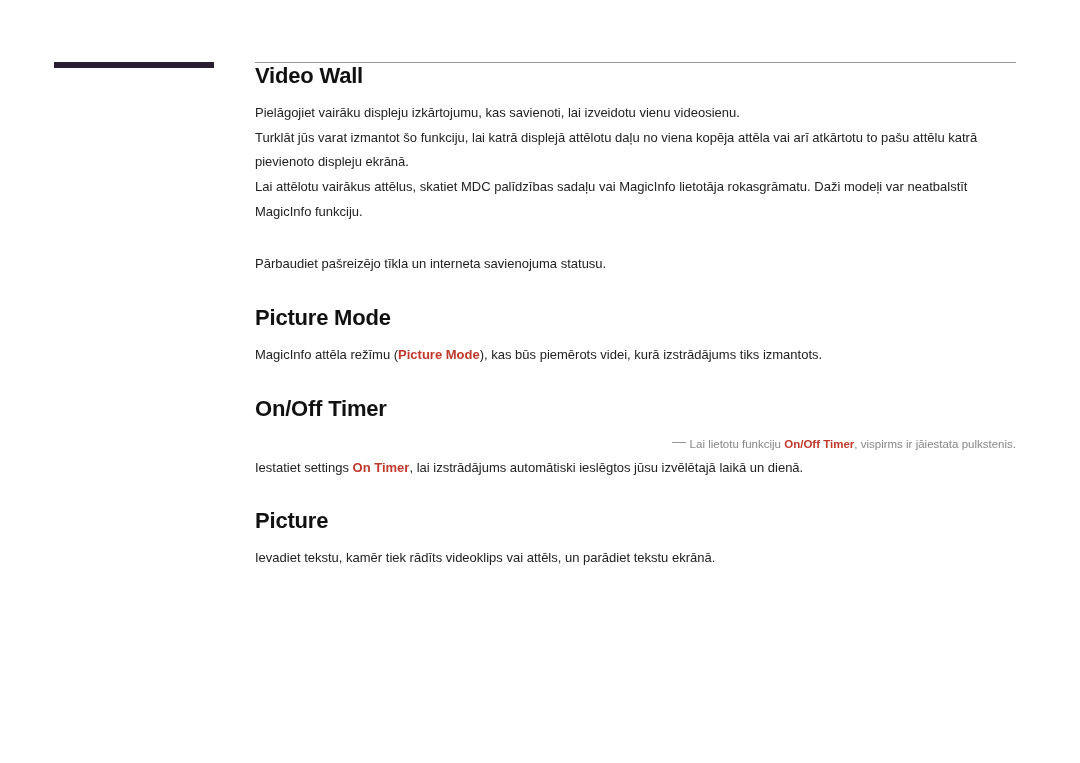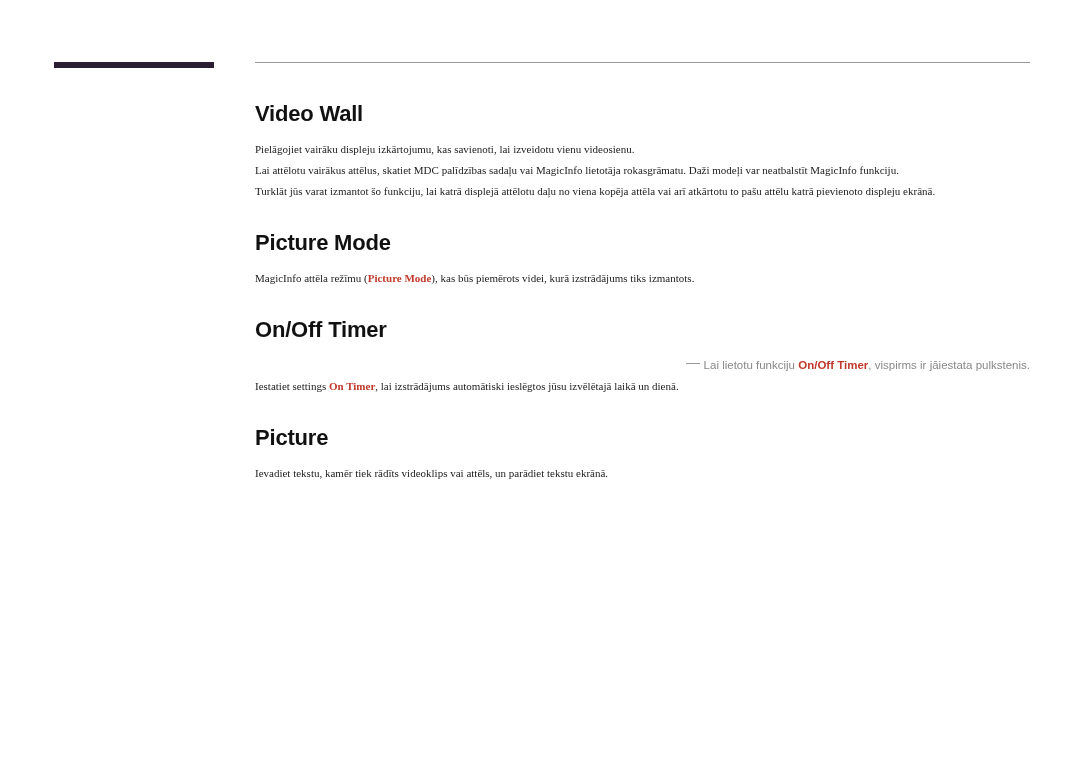--- a/index.html
+++ b/index.html
@@ -1,42 +1,43 @@
 <!DOCTYPE html>
 <html><head>
 <meta charset="utf-8">
 <style>
   * { margin: 0; padding: 0; box-sizing: border-box; }
   html, body { width: 1080px; height: 763px; background: #fff; font-family: "Segoe UI", "Helvetica Neue", Arial, sans-serif; color: #000; }
   .page { position: relative; width: 1080px; height: 763px; }
   .sidebar-mark { position: absolute; left: 54px; top: 62px; width: 160px; height: 6px; background: #2b1e33; }
-  .content { position: absolute; left: 255px; top: 62px; right: 50px; border-top: 1px solid #999; padding-top: 38px; }
+  .content { position: absolute; left: 255px; top: 62px; right: 64px; border-top: 1px solid #999; }
   .section { margin-bottom: 28px; }
   .h { font-size: 22px; font-weight: 600; color: #111; margin-bottom: 12px; letter-spacing: -0.2px; }
-  .p { font-size: 11px; line-height: 1.9; color: #222; font-family: Liberation Serif, serif; }
+  .p { font-size: 13px; line-height: 1.9; color: #222; }
   .hl-red { color: #c0392b; font-weight: 600; }
   .note-line { font-size: 11.5px; line-height: 1.9; color: #888; text-align: right; }
   .note-dash { display: inline-block; width: 14px; height: 1px; background: #999; vertical-align: middle; margin-right: 4px; position: relative; top: -2px; }
 </style>
 </head>
 <body>
 <div class="page">
 
   <div class="sidebar-mark"></div>
 
   <div class="content">
 
     <div class="section">
       <div class="h">Video Wall</div>
       <div class="p">Pielāgojiet vairāku displeju izkārtojumu, kas savienoti, lai izveidotu vienu videosienu.</div>
+      <div class="p">Turklāt jūs varat izmantot šo funkciju, lai katrā displejā attēlotu daļu no viena kopēja attēla vai arī atkārtotu to pašu attēlu katrā pievienoto displeju ekrānā.</div>
       <div class="p">Lai attēlotu vairākus attēlus, skatiet MDC palīdzības sadaļu vai MagicInfo lietotāja rokasgrāmatu. Daži modeļi var neatbalstīt MagicInfo funkciju.</div>
-      <div class="p">Turklāt jūs varat izmantot šo funkciju, lai katrā displejā attēlotu daļu no viena kopēja attēla vai arī atkārtotu to pašu attēlu katrā pievienoto displeju ekrānā.</div>
     </div>
 
     <div class="section">
+      <div class="p">Pārbaudiet pašreizējo tīkla un interneta savienojuma statusu.</div>
     </div>
 
     <div class="section">
       <div class="h">Picture Mode</div>
       <div class="p">
         <span>MagicInfo attēla režīmu (</span><span class="hl-red">Picture Mode</span><span>), kas būs piemērots videi, kurā izstrādājums tiks izmantots.</span>
       </div>
     </div>
 
     <div class="section">

